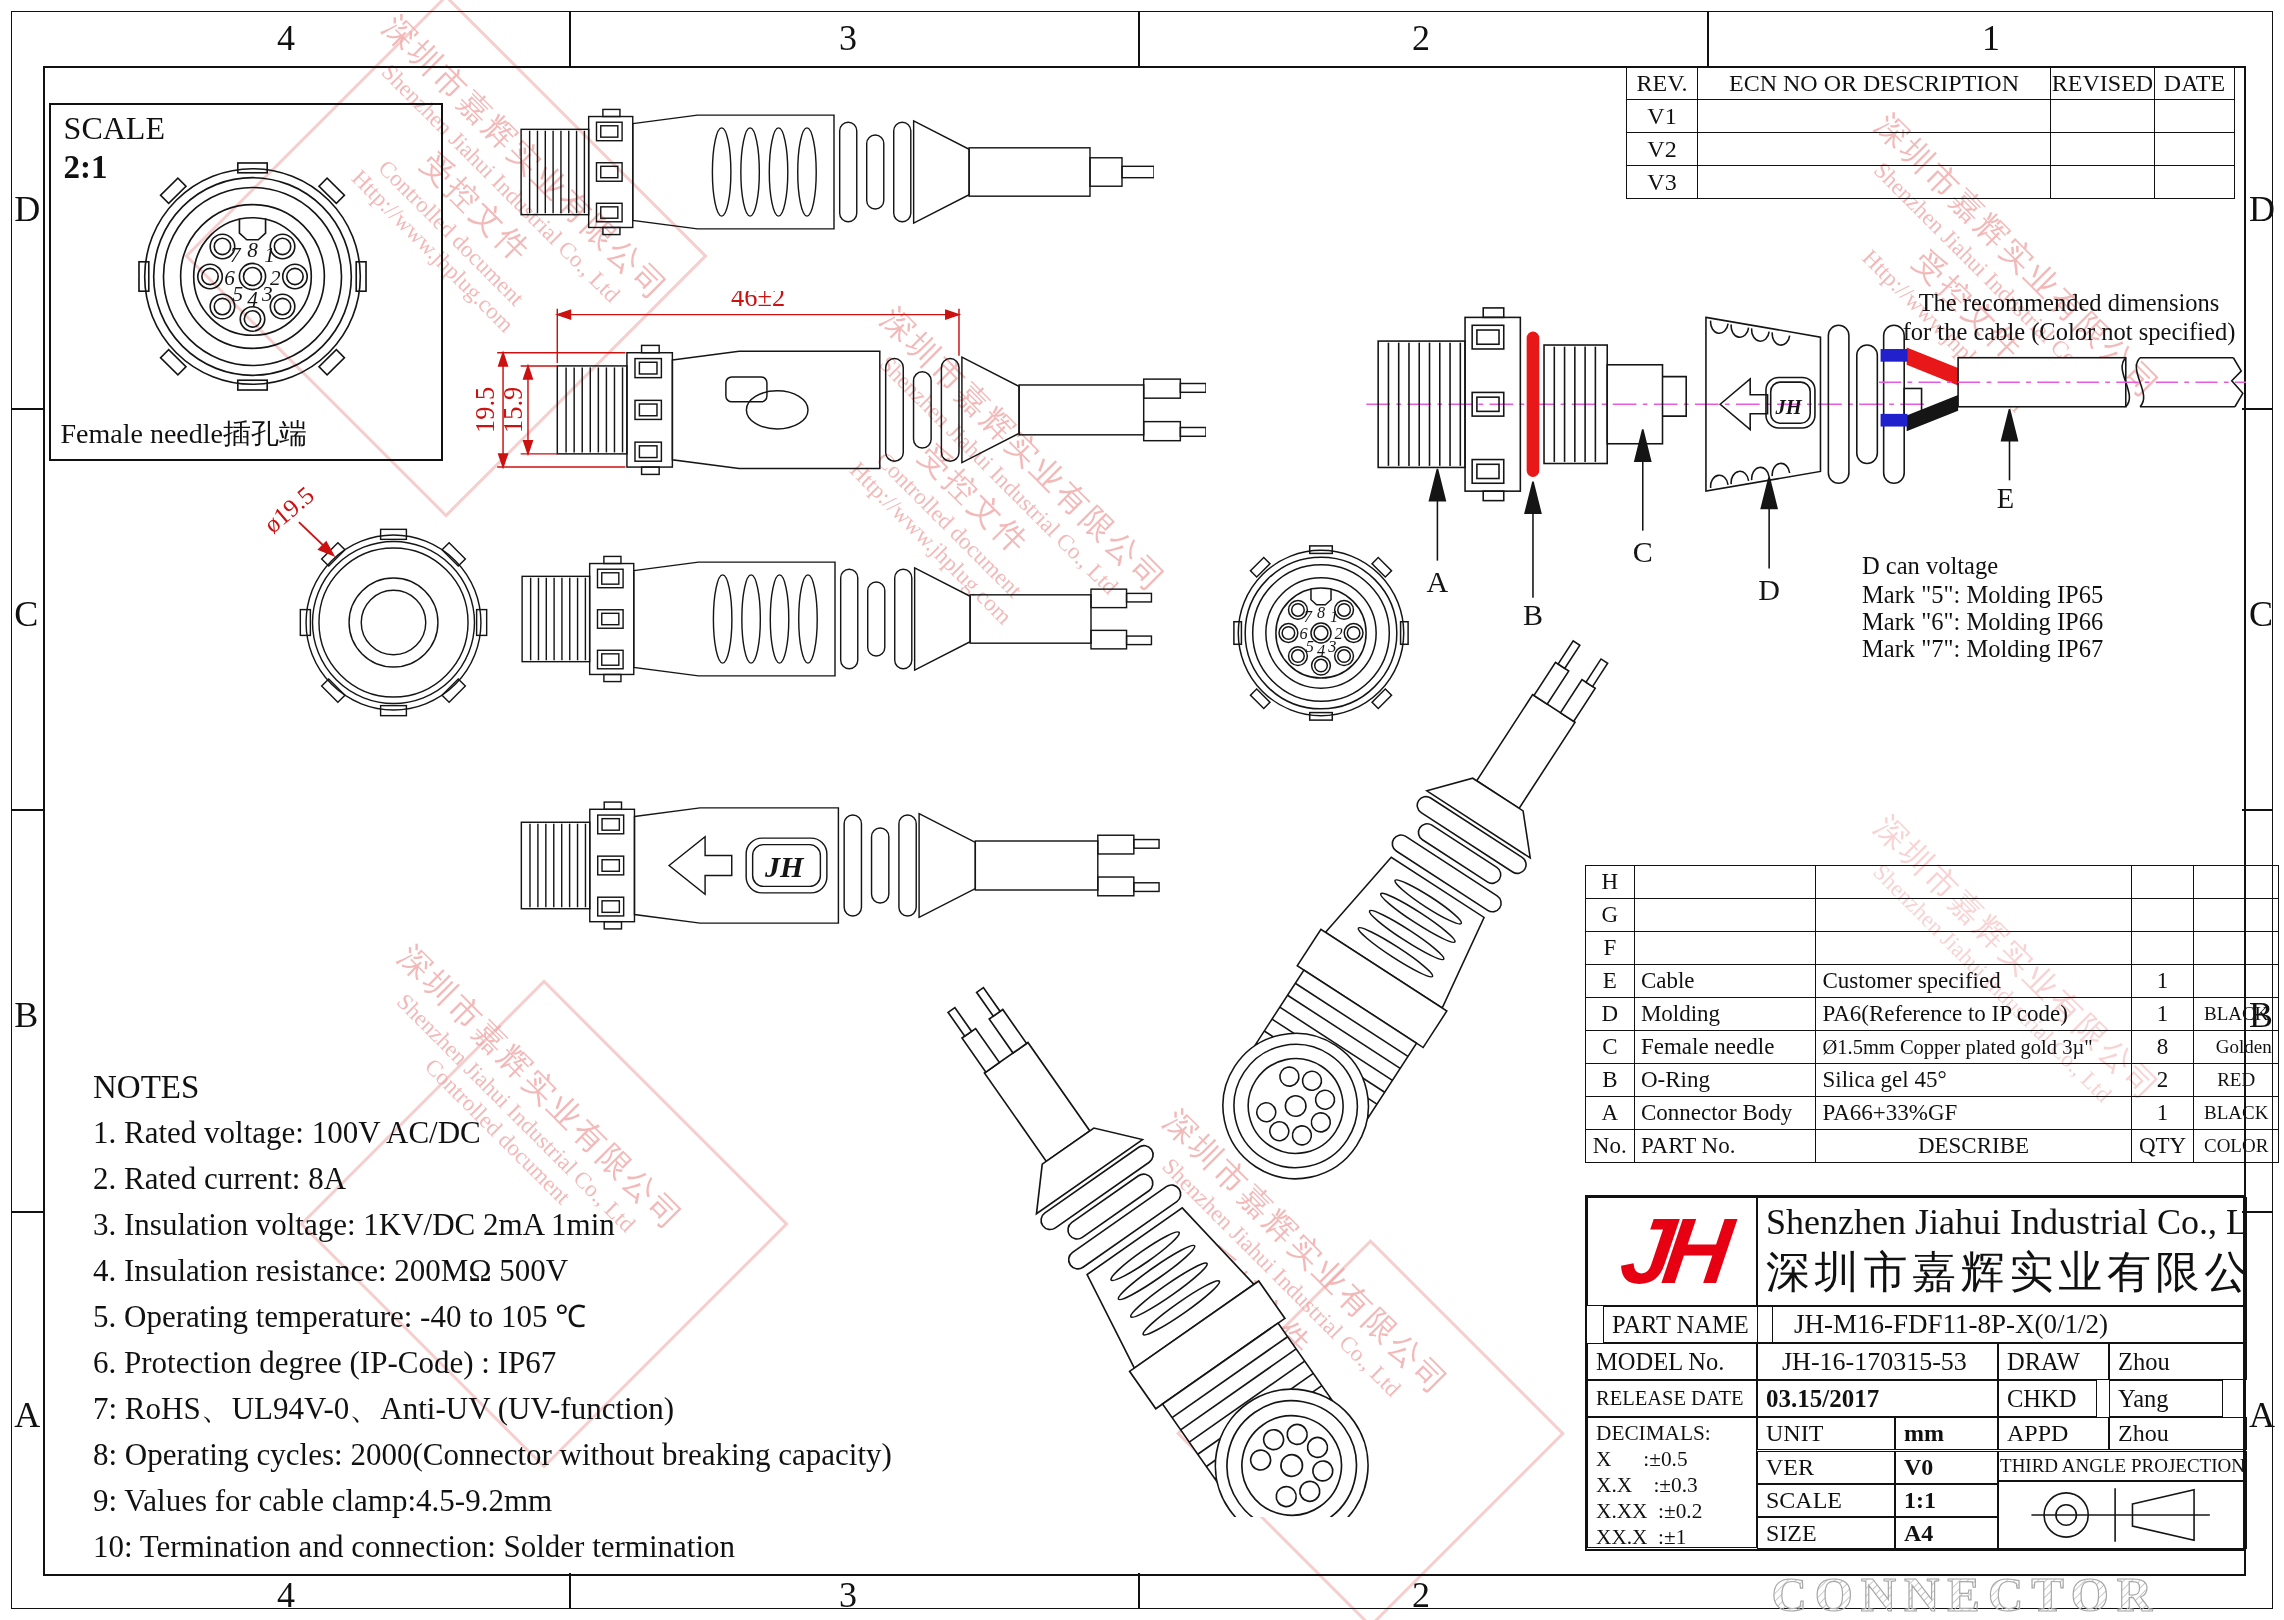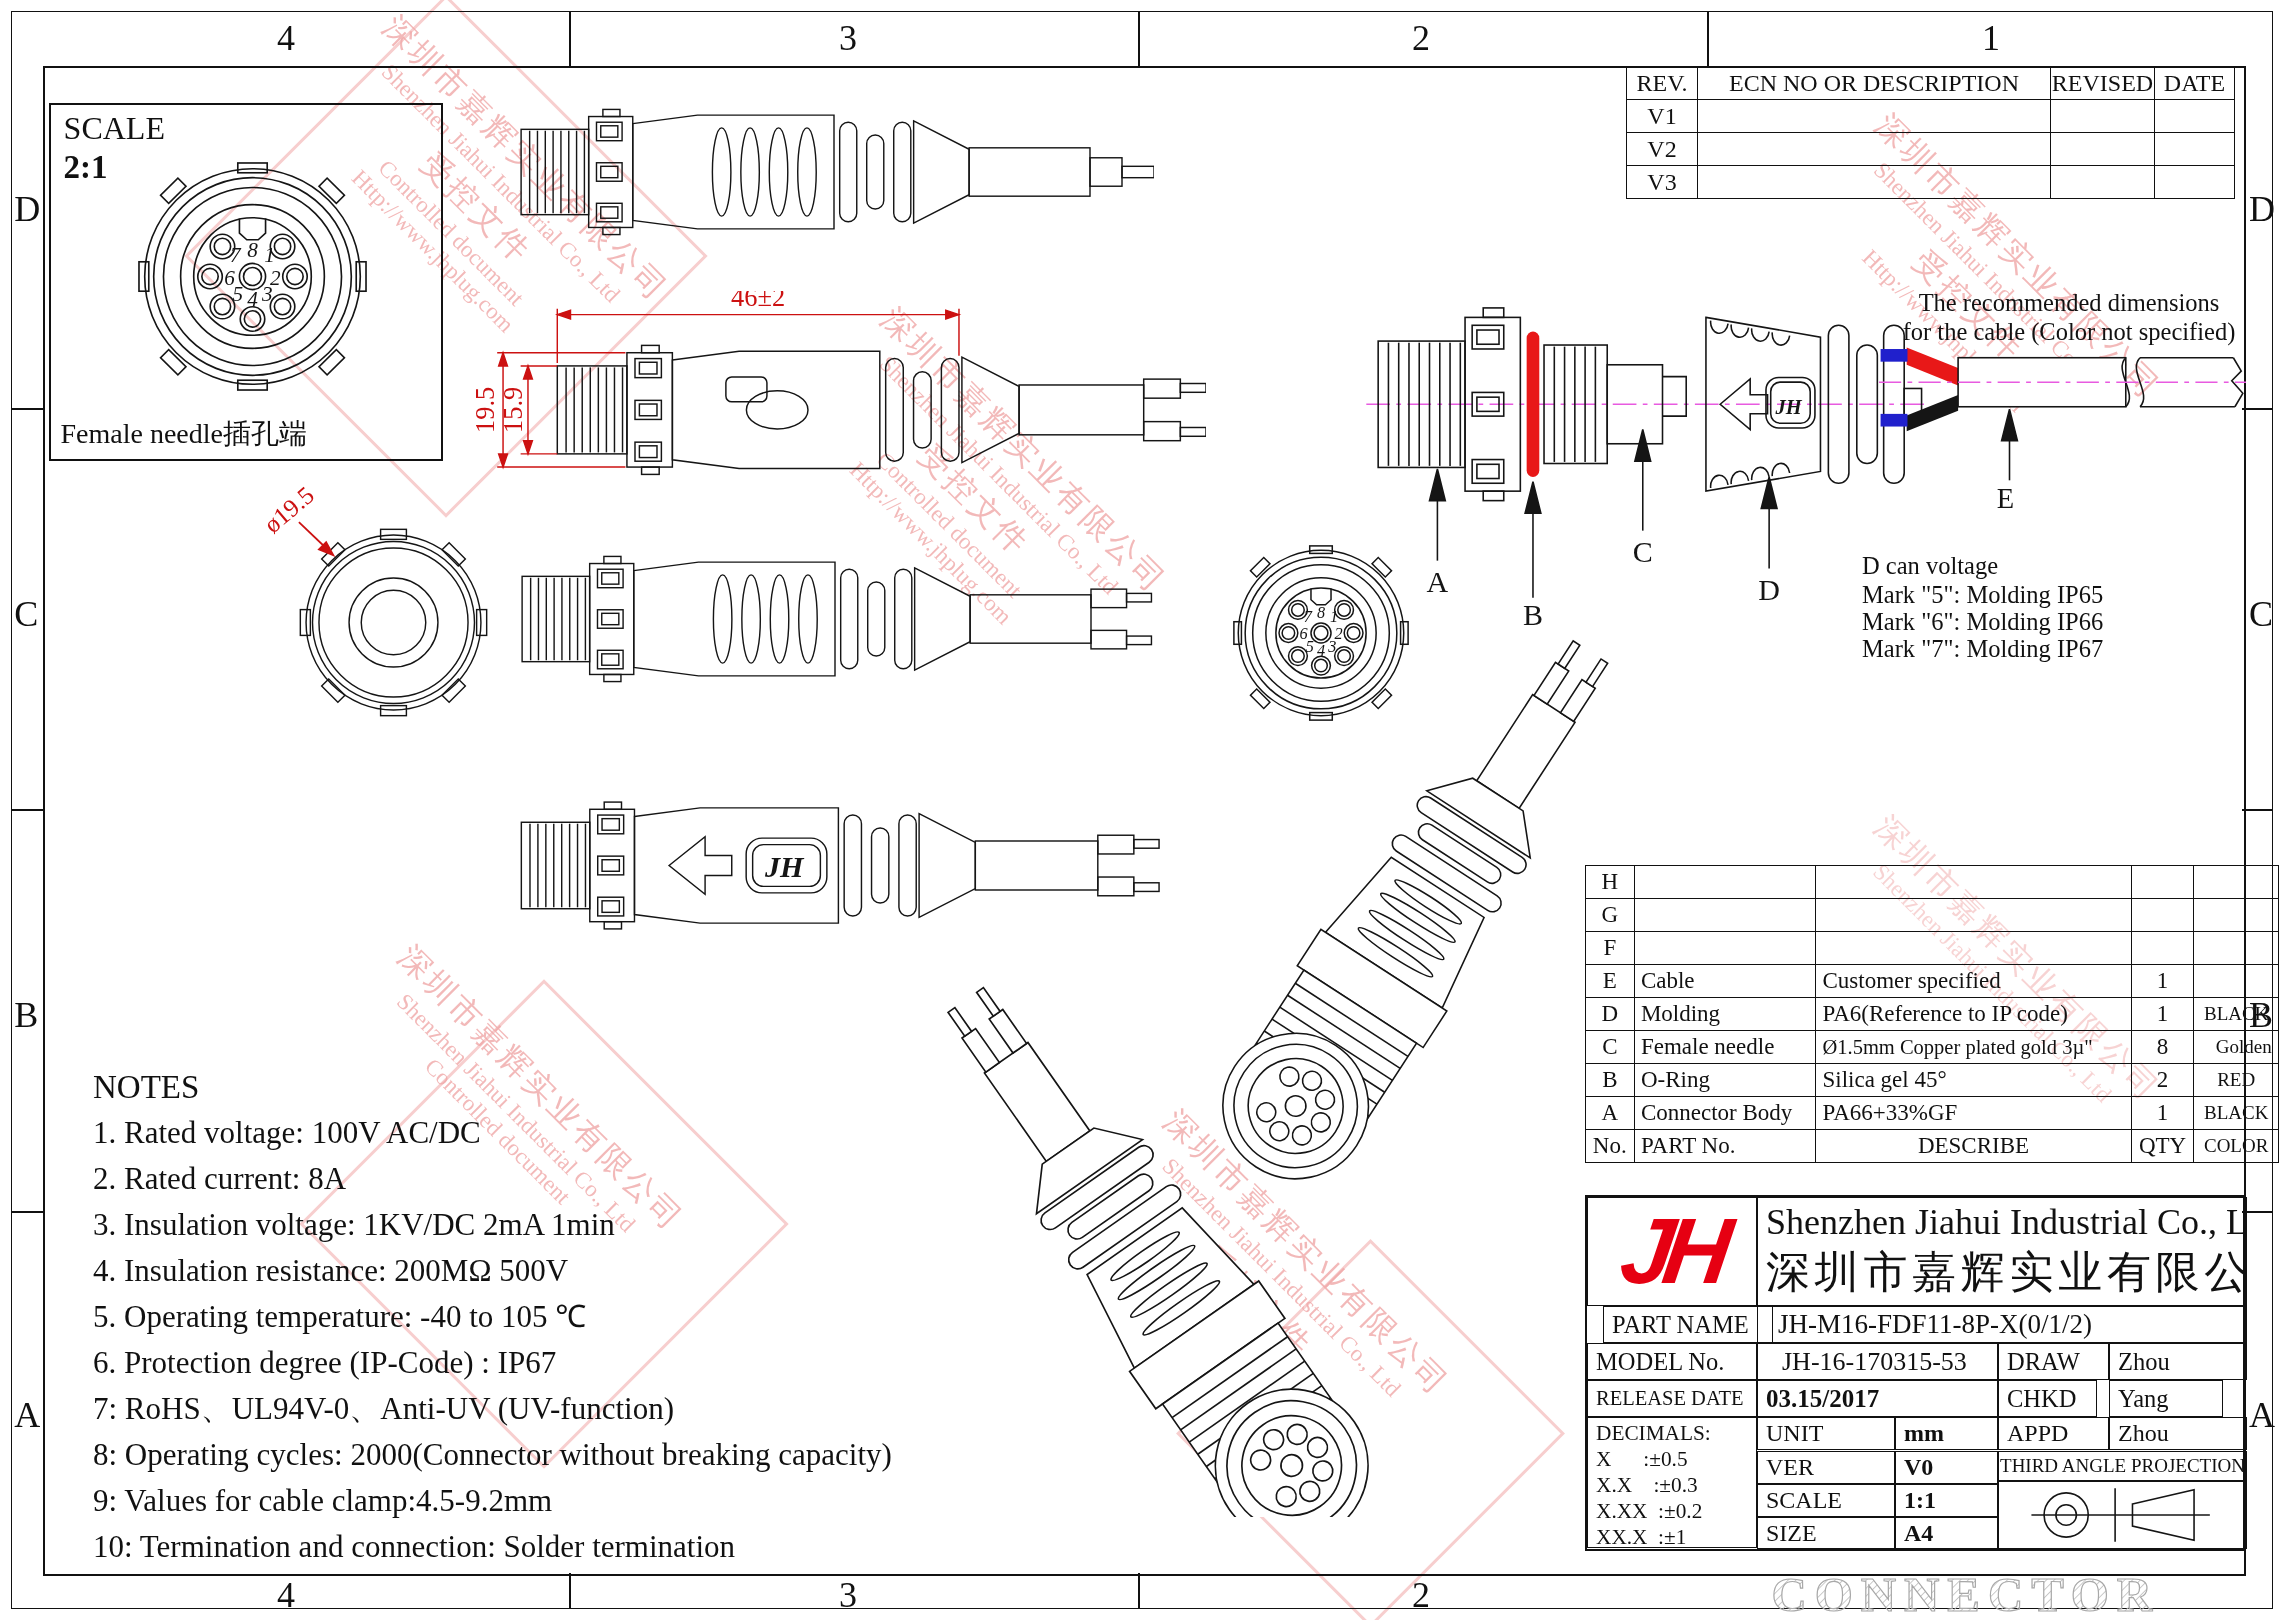--- a/index.html
+++ b/index.html
@@ -721,21 +721,21 @@
 
   <div class="abs tb">
     <div class="cell c-center" style="left:0;top:0;width:170px;height:109px;">
       <span class="tb-logo">JH</span>
     </div>
     <div class="cell" style="left:170px;top:0;width:490px;height:109px;flex-direction:column;align-items:flex-start;justify-content:center;">
       <div class="company-en">Shenzhen Jiahui Industrial Co., Ltd.</div>
       <div class="company-cn">深圳市嘉辉实业有限公司</div>
     </div>
     <div class="cell" style="left:16px;top:109px;width:170px;height:37px;font-size:24.5px;">PART NAME</div>
-    <div class="cell" style="left:170px;top:109px;width:490px;height:37px;font-size:27px;padding-left:20px;">JH-M16-FDF11-8P-X(0/1/2)</div>
+    <div class="cell" style="left:170px;top:109px;width:490px;height:37px;font-size:27px;padding-left:36px;">JH-M16-FDF11-8P-X(0/1/2)</div>
     <div class="cell" style="left:0;top:146px;width:170px;height:37px;font-size:24.5px;">MODEL No.</div>
     <div class="cell" style="left:170px;top:146px;width:241px;height:37px;font-size:26px;padding-left:24px;">JH-16-170315-53</div>
     <div class="cell" style="left:411px;top:146px;width:111px;height:37px;font-size:24.5px;">DRAW</div>
     <div class="cell" style="left:522px;top:146px;width:138px;height:37px;font-size:24.5px;">Zhou</div>
     <div class="cell" style="left:0;top:183px;width:170px;height:37px;font-size:20.5px;">RELEASE DATE</div>
     <div class="cell bold" style="left:170px;top:183px;width:241px;height:37px;font-size:25px;">03.15/2017</div>
     <div class="cell" style="left:411px;top:183px;width:99px;height:37px;font-size:24.5px;">CHKD</div>
     <div class="cell" style="left:522px;top:183px;width:114px;height:37px;font-size:24.5px;">Yang</div>
     <div class="cell" style="left:0;top:220px;width:170px;height:131px;flex-direction:column;align-items:flex-start;justify-content:flex-start;font-size:21.3px;line-height:26px;padding-top:1.6px;">
       <div>DECIMALS:</div>

